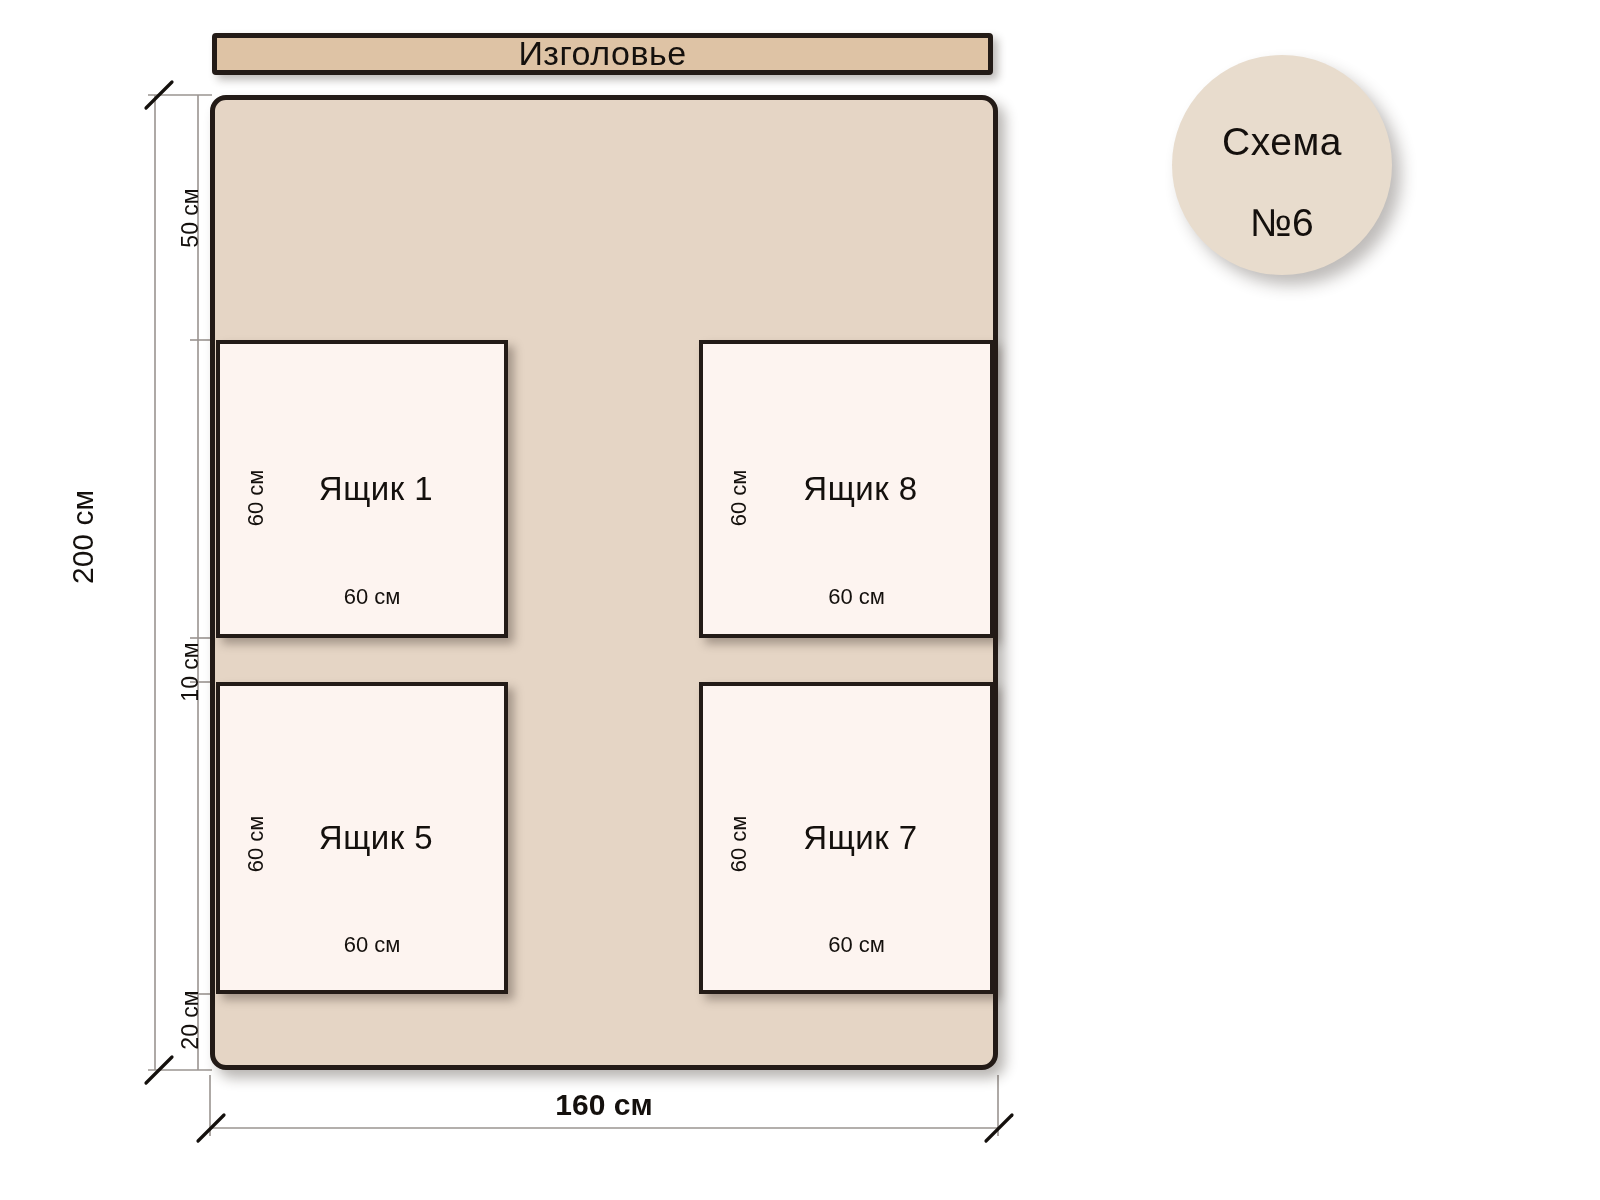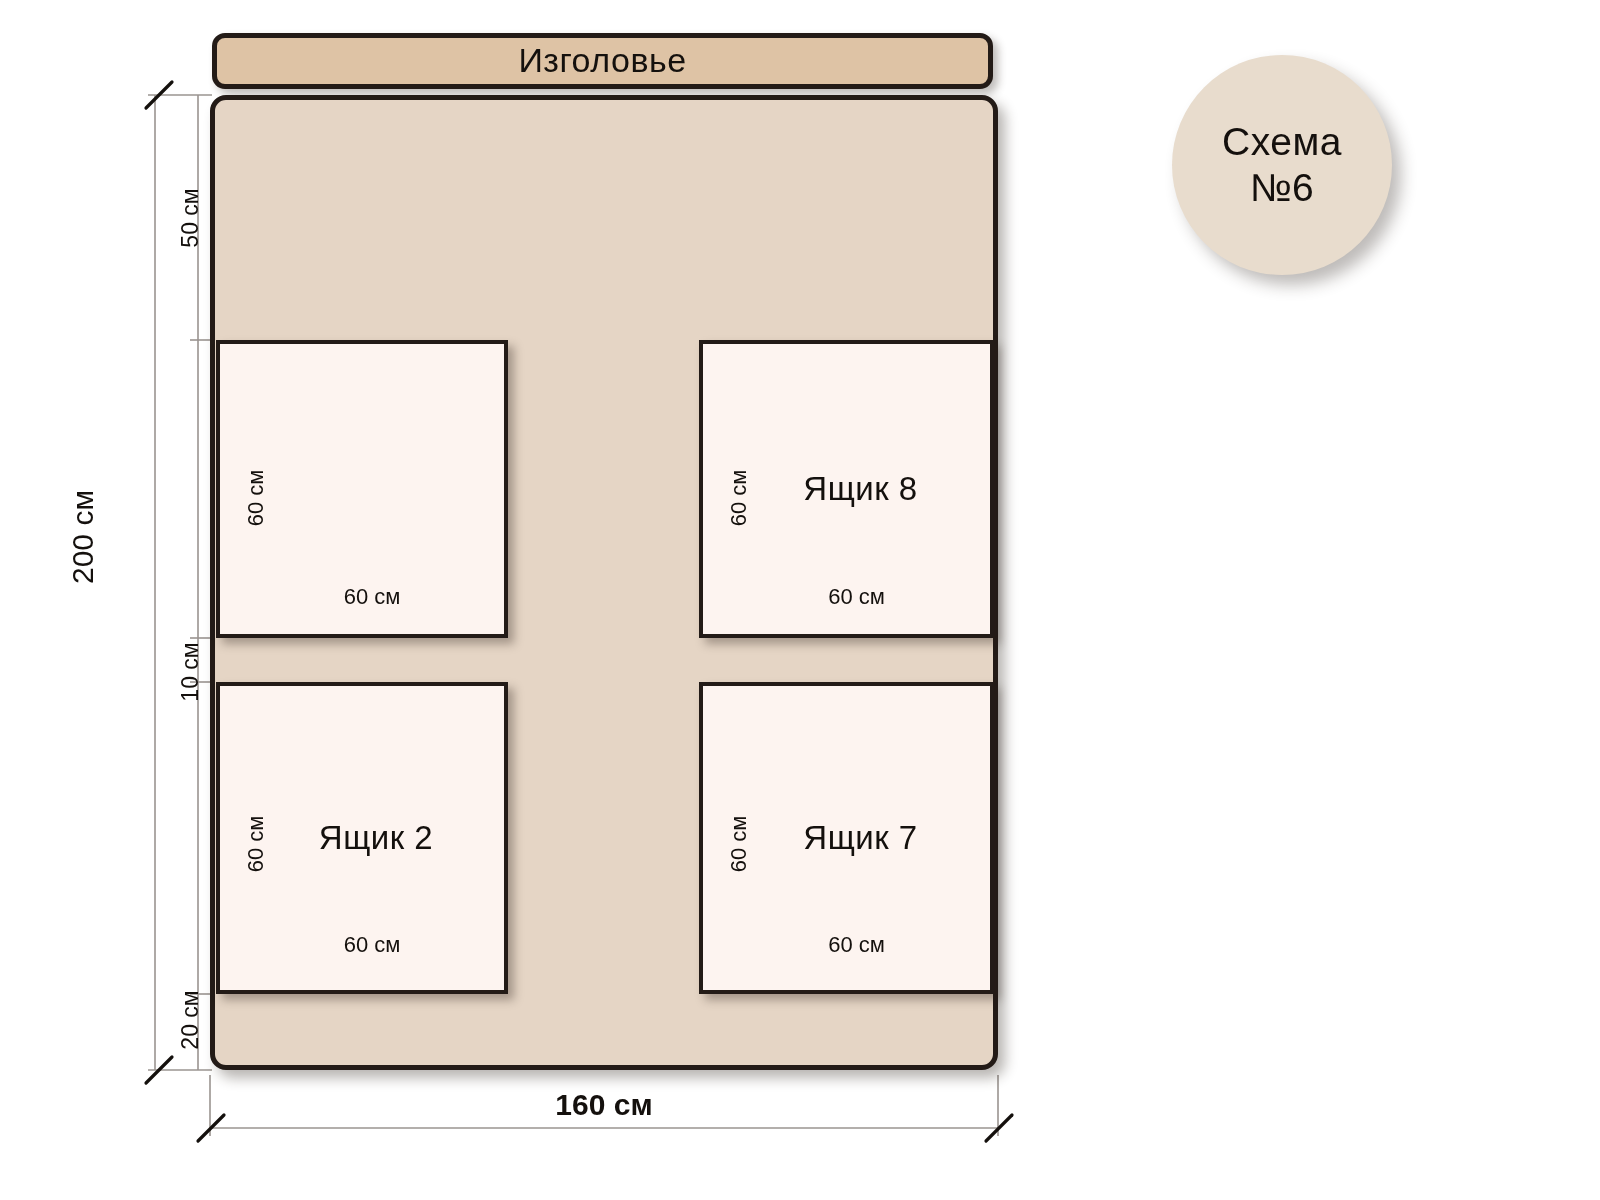--- a/index.html
+++ b/index.html
@@ -22,24 +22,24 @@
     width: 1600px;
     height: 1200px;
   }
 
   
   .headboard {
     position: absolute;
     left: 212px;
     top: 33px;
     width: 781px;
-    height: 56px;
+    height: 42px;
     background: #dec3a5;
     border: 5px solid #231b17;
-    border-radius: 13px;
+    border-radius: 4px;
     box-sizing: border-box;
     display: flex;
     align-items: center;
     justify-content: center;
     box-shadow: 5px 5px 9px rgba(40,30,22,0.30);
   }
   .headboard-label {
     font-size: 34px;
     letter-spacing: 0.5px;
     color: #14100d;
@@ -175,20 +175,21 @@
     display: flex;
     flex-direction: column;
     align-items: center;
     justify-content: center;
     line-height: 1.18;
   }
   .badge-line {
     font-size: 39px;
     color: #14100d;
     letter-spacing: 0.5px;
+    margin-top: 35px;
   }
 </style>
 </head>
 <body>
 
 <div id="stage">
 
   <svg id="dims" width="1600" height="1200" viewBox="0 0 1600 1200">
     <g stroke="#9a9490" stroke-width="1.6" fill="none">
 
@@ -217,32 +218,33 @@
   </svg>
 
   <div class="headboard">
     <span class="headboard-label">Изголовье</span>
   </div>
 
   <div class="bed-body"></div>
 
   <div class="drawer drawer-1">
     <span class="drawer-v-dim">60 см</span>
+    <span class="drawer-title">Ящик 1</span>
     <span class="drawer-h-dim">60 см</span>
   </div>
 
   <div class="drawer drawer-3">
     <span class="drawer-v-dim">60 см</span>
     <span class="drawer-title">Ящик 8</span>
     <span class="drawer-h-dim">60 см</span>
   </div>
 
   <div class="drawer drawer-2">
     <span class="drawer-v-dim">60 см</span>
-    <span class="drawer-title">Ящик 2</span>
+    <span class="drawer-title">Ящик 5</span>
     <span class="drawer-h-dim">60 см</span>
   </div>
 
   <div class="drawer drawer-4">
     <span class="drawer-v-dim">60 см</span>
     <span class="drawer-title">Ящик 7</span>
     <span class="drawer-h-dim">60 см</span>
   </div>
 
   <span class="dim-text dim-200">200 см</span>

